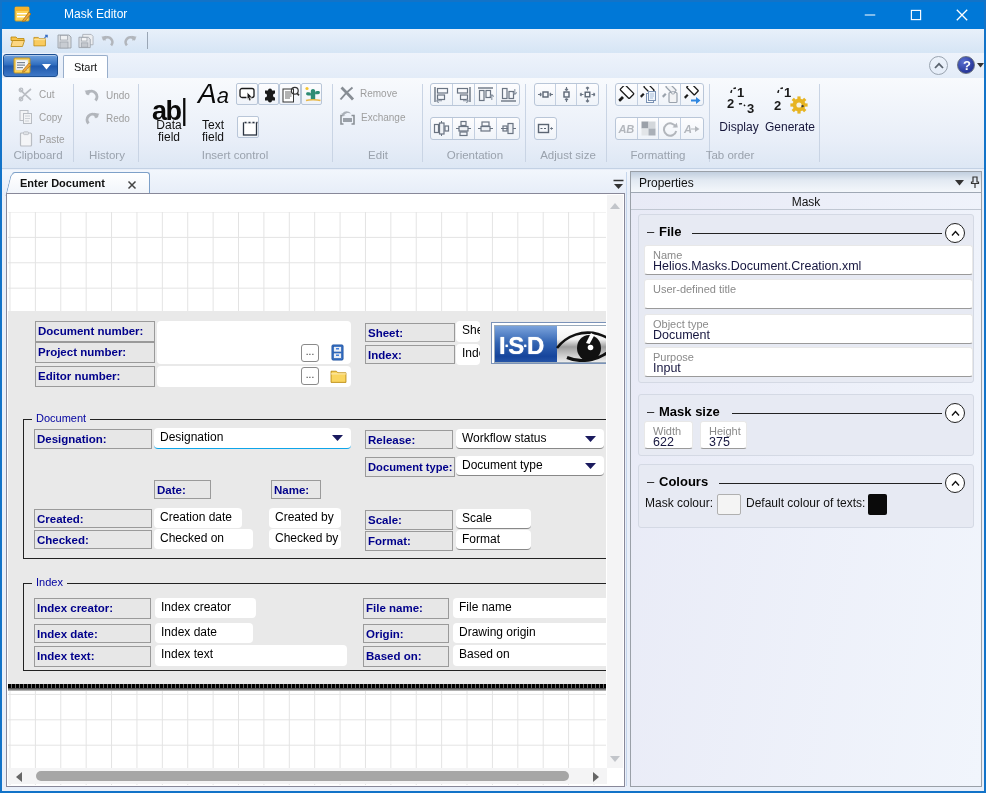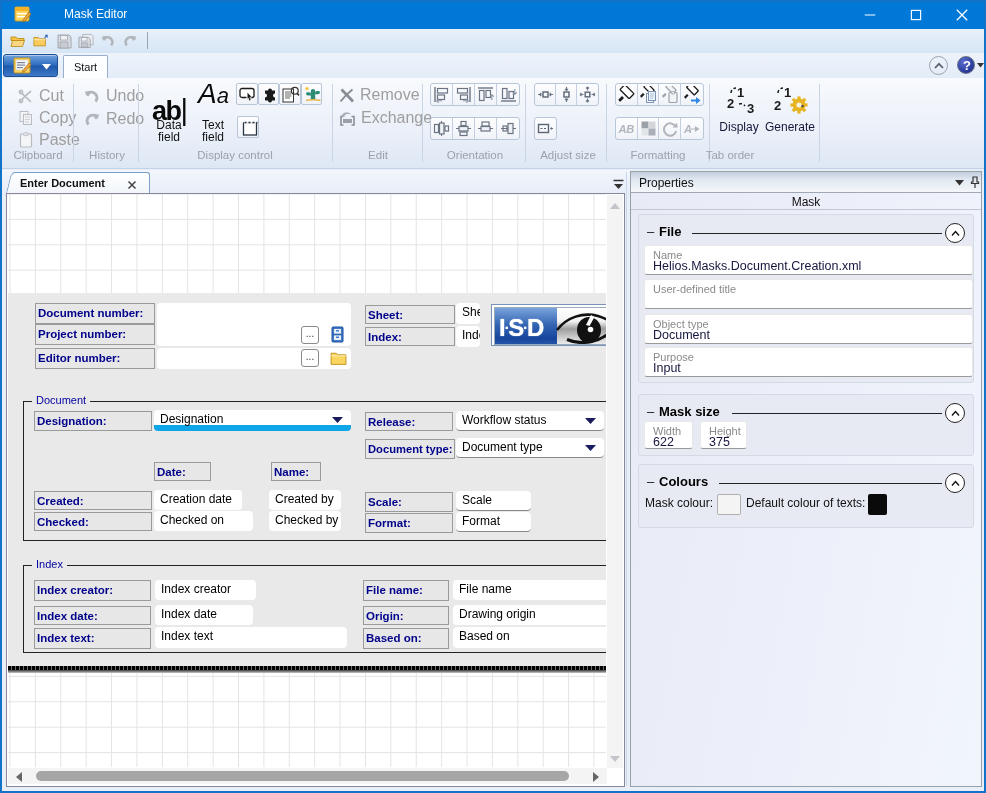--- a/index.html
+++ b/index.html
@@ -18,33 +18,33 @@
 .qicon { position:absolute; top:4px; width:16px; height:16px; }
 
 
 #tabrow { position:absolute; left:2px; top:53px; width:982px; height:25px; background:linear-gradient(#eef3fb,#e3ecf8); }
 #appbtn { position:absolute; left:1px; top:1px; width:55px; height:23px; border-radius:3px; background:linear-gradient(#70a2de,#2e6cbe 48%,#1e58ac 52%,#3e78c6); border:1px solid #1c4f92; box-shadow:inset 0 1px 0 rgba(255,255,255,0.45); }
 #starttab { position:absolute; left:61px; top:2px; width:45px; height:24px; background:#fdfeff; border:1px solid #98aecb; border-bottom:none; border-radius:2px 2px 0 0; font-size:11px; text-align:center; line-height:23px; color:#111; }
 
 #ribbon { position:absolute; left:2px; top:78px; width:982px; height:91px; background:linear-gradient(#f8fafd,#e8eef8 70%,#dde7f4); border-bottom:1px solid #c3d1e4; }
 .rsep { position:absolute; top:6px; height:78px; width:1px; background:#c9d4e4; }
 .rlabel { position:absolute; top:71px; font-size:11.5px; color:#9aa2ad; width:120px; text-align:center; }
-.rbtn-text { font-size:16px; color:#9e9e9e; }
+.rbtn-text { font-size:10px; color:#9e9e9e; }
 .smallbtn { position:absolute; width:23px; height:23px; border:1px solid #b9c6d8; border-radius:2px; background:linear-gradient(#fdfdfe,#eff3f9); }
 .strip { display:flex; border:1px solid #b9c6d8; border-radius:3px; background:linear-gradient(#fdfdfe,#eff3f9); height:23px; }
 .strip .cell { width:22px; height:21px; border-right:1px solid #c3cfe0; display:flex; align-items:center; justify-content:center; }
 .strip .cell:last-child { border-right:none; }
 .grayedrow { position:absolute; display:flex; align-items:center; gap:5px; }
 
 
 #docbar { position:absolute; left:2px; top:170px; width:628px; height:25px; background:linear-gradient(#f2f6fc,#e6edf8); }
 #doctab { position:absolute; left:10px; top:2px; width:138px; height:23px; background:linear-gradient(#fff,#f0f4fa); border:1px solid #7da0c8; border-bottom:none; border-radius:3px 3px 0 0; transform:skewX(0deg); }
 #doctab .t { position:absolute; left:7px; top:4px; font-size:11px; font-weight:bold; color:#111; }
 #canvas { position:absolute; left:6px; top:193px; width:619px; height:594px; border:1px solid #889; background:#fff; }
-#canvasinner { position:absolute; left:1px; top:0; width:598px; height:573px; overflow:hidden;
+#canvasinner { position:absolute; left:1px; top:18px; width:598px; height:573px; overflow:hidden;
   background-image:linear-gradient(to right,#e3e3e3 1px,transparent 1px),linear-gradient(to bottom,#e3e3e3 1px,transparent 1px);
   background-size:25.4px 25.4px; background-position:1.5px -0.5px; background-color:#fff; }
 #mask { position:absolute; left:0px; top:99px; width:610px; height:373px; background:#e9e9e9; }
 .mlabel { position:absolute; background:#e7e7e7; border:1px solid #9a9a9a; color:#00008b; font-weight:bold; font-size:11.5px; padding:3px 0 0 2px; white-space:nowrap; overflow:visible; }
 .minput { position:absolute; background:#fff; border-radius:4px; font-size:12px; color:#000; padding:2px 0 0 6px; white-space:nowrap; }
 .mgroup { position:absolute; border:1px solid #222; }
 .mgrouplabel { position:absolute; top:-8px; left:8px; background:#e9e9e9; padding:0 4px; color:#0000a0; font-size:11px; }
 
 
 #panel { position:absolute; left:630px; top:171px; width:352px; height:616px; background:linear-gradient(100deg,#e8eaf6,#f1f5fc); border:1px solid #9aa0a8; }
@@ -198,21 +198,21 @@
       </svg>
     <span class="rbtn-text">Redo</span>
   </div>
   <div class="rlabel" style="left:45px">History</div>
   <div class="rsep" style="left:136px"></div>
 
   <div class="abs" style="left:150px;top:16px;width:40px;height:36px;font-size:27px;font-weight:bold;color:#0a0a0a;letter-spacing:-1.5px">ab<span style="font-weight:normal;font-size:29px">|</span></div>
   <div class="abs" style="left:146px;top:41px;width:42px;text-align:center;font-size:12px;color:#111;line-height:12px">Data<br>field</div>
   <div class="abs" style="left:196px;top:0px;width:40px;height:36px;font-size:28px;font-style:italic;color:#0a0a0a">A<span style="font-size:22px">a</span></div>
   <div class="abs" style="left:190px;top:41px;width:42px;text-align:center;font-size:12px;color:#111;line-height:12px">Text<br>field</div>
-  <div class="rlabel" style="left:173px">Display control</div>
+  <div class="rlabel" style="left:173px">Insert control</div>
   <div class="rsep" style="left:330px"></div>
 
   <div class="grayedrow" style="left:337px;top:8px">
     <svg width="16" height="15" viewBox="0 0 16 15">
         <path d="M2.5 1.5 C6 5 10 9 14 13.5" stroke="#878d94" stroke-width="2.8" fill="none"></path>
         <path d="M13.5 1.5 C9.5 4.5 5 9 1.5 13.5" stroke="#878d94" stroke-width="2" fill="none"></path>
       </svg>
     <span class="rbtn-text">Remove</span>
   </div>
   <div class="grayedrow" style="left:337px;top:31px">
@@ -520,21 +520,21 @@
           <path d="M31 16 L36 6 L39.5 8 L34.5 17 z" fill="#fff"></path>
           <circle cx="35.5" cy="20.5" r="2.8" fill="#fff"></circle>
           <path d="M12 30.5 C 26 36.5 46 34 59 19.5" fill="none" stroke="#111" stroke-width="3"></path>
         </svg>
         </div>
       </div>
 
       <div class="mgroup" style="left:15px;top:108px;width:592px;height:140px">
         <div class="mgrouplabel" style="left:8px">Document</div>
         <div class="mlabel" style="left:10px;top:9px;width:118px;height:20px">Designation:</div>
-        <div class="minput" style="left:130px;top:8px;width:197px;height:21px;border-bottom:6px solid #0ea5e9">Designation
+        <div class="minput" style="left:130px;top:8px;width:197px;height:21px;border-bottom:1px solid #0ea5e9">Designation
           <svg class="abs" style="right:8px;top:7px" width="11" height="7" viewBox="0 0 11 7">
               <polygon points="0,0 11,0 5.5,6" fill="#1a1a5e"></polygon>
             </svg>
         </div>
         <div class="mlabel" style="left:130px;top:60px;width:57px;height:19px">Date:</div>
         <div class="mlabel" style="left:247px;top:60px;width:50px;height:19px">Name:</div>
         <div class="mlabel" style="left:10px;top:89px;width:118px;height:19px">Created:</div>
         <div class="mlabel" style="left:10px;top:110px;width:118px;height:19px">Checked:</div>
         <div class="minput" style="left:130px;top:88px;width:88px;height:20px">Creation date</div>
         <div class="minput" style="left:130px;top:109px;width:99px;height:20px">Checked on</div>

